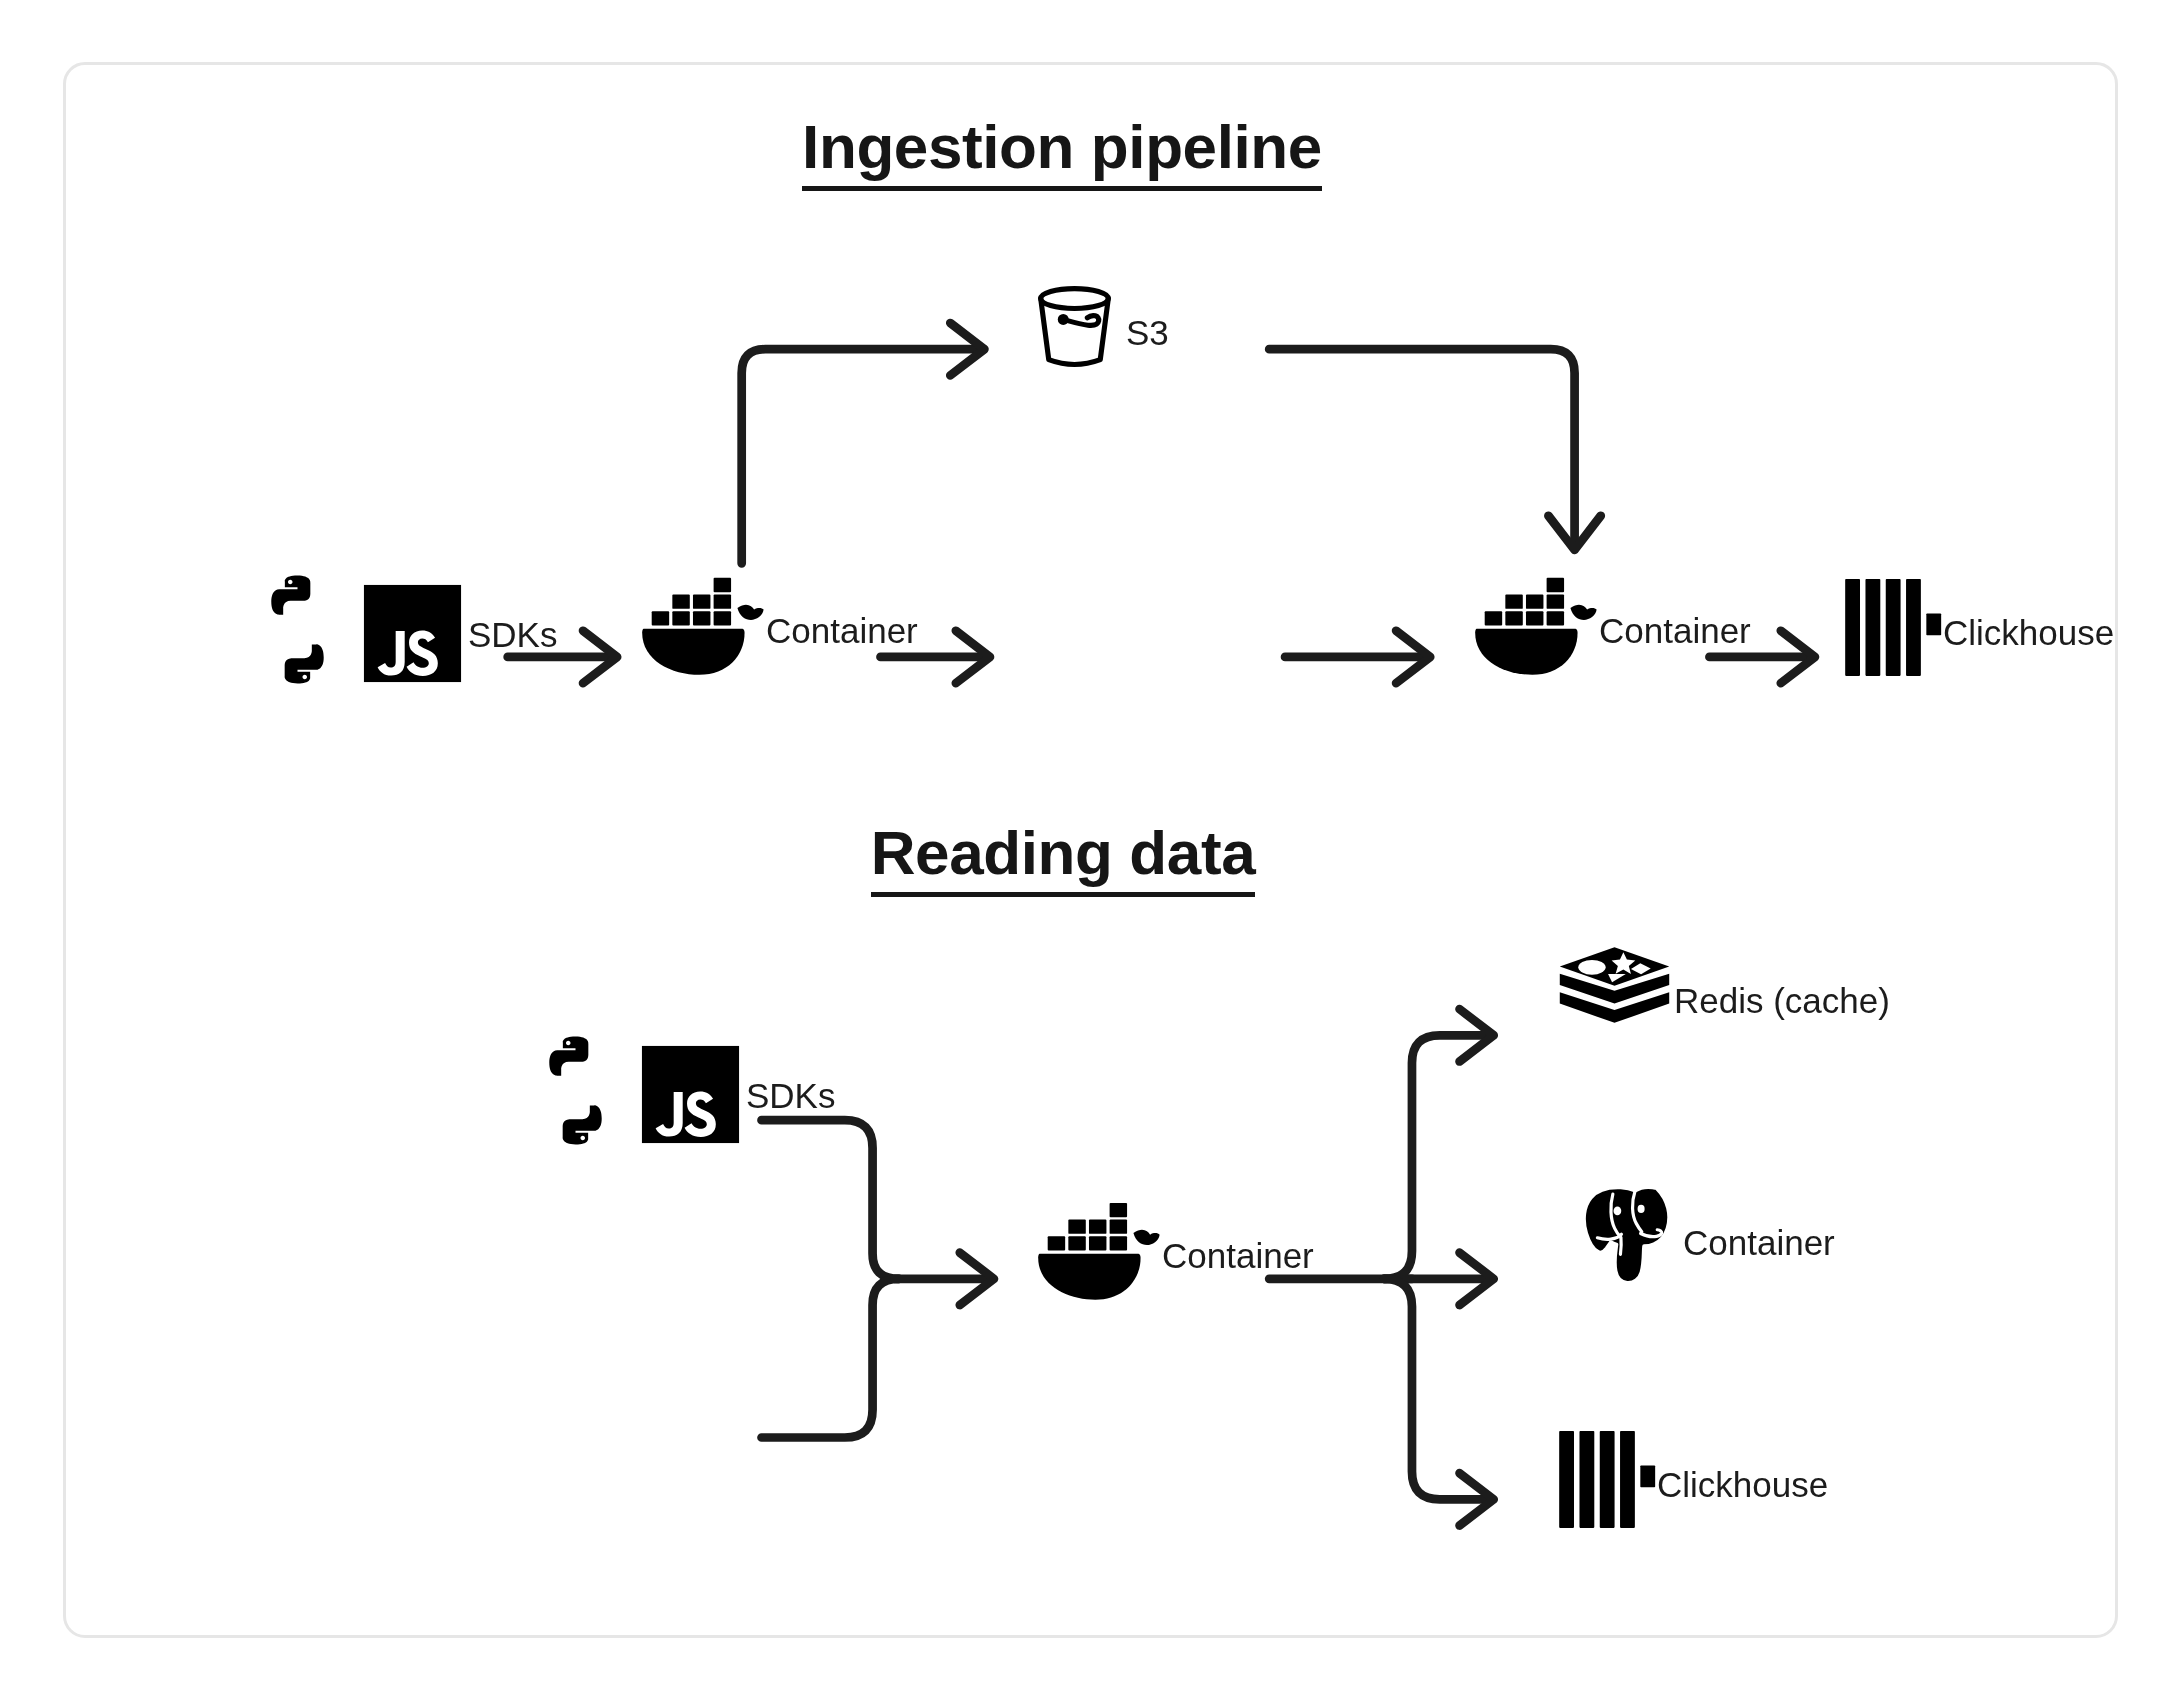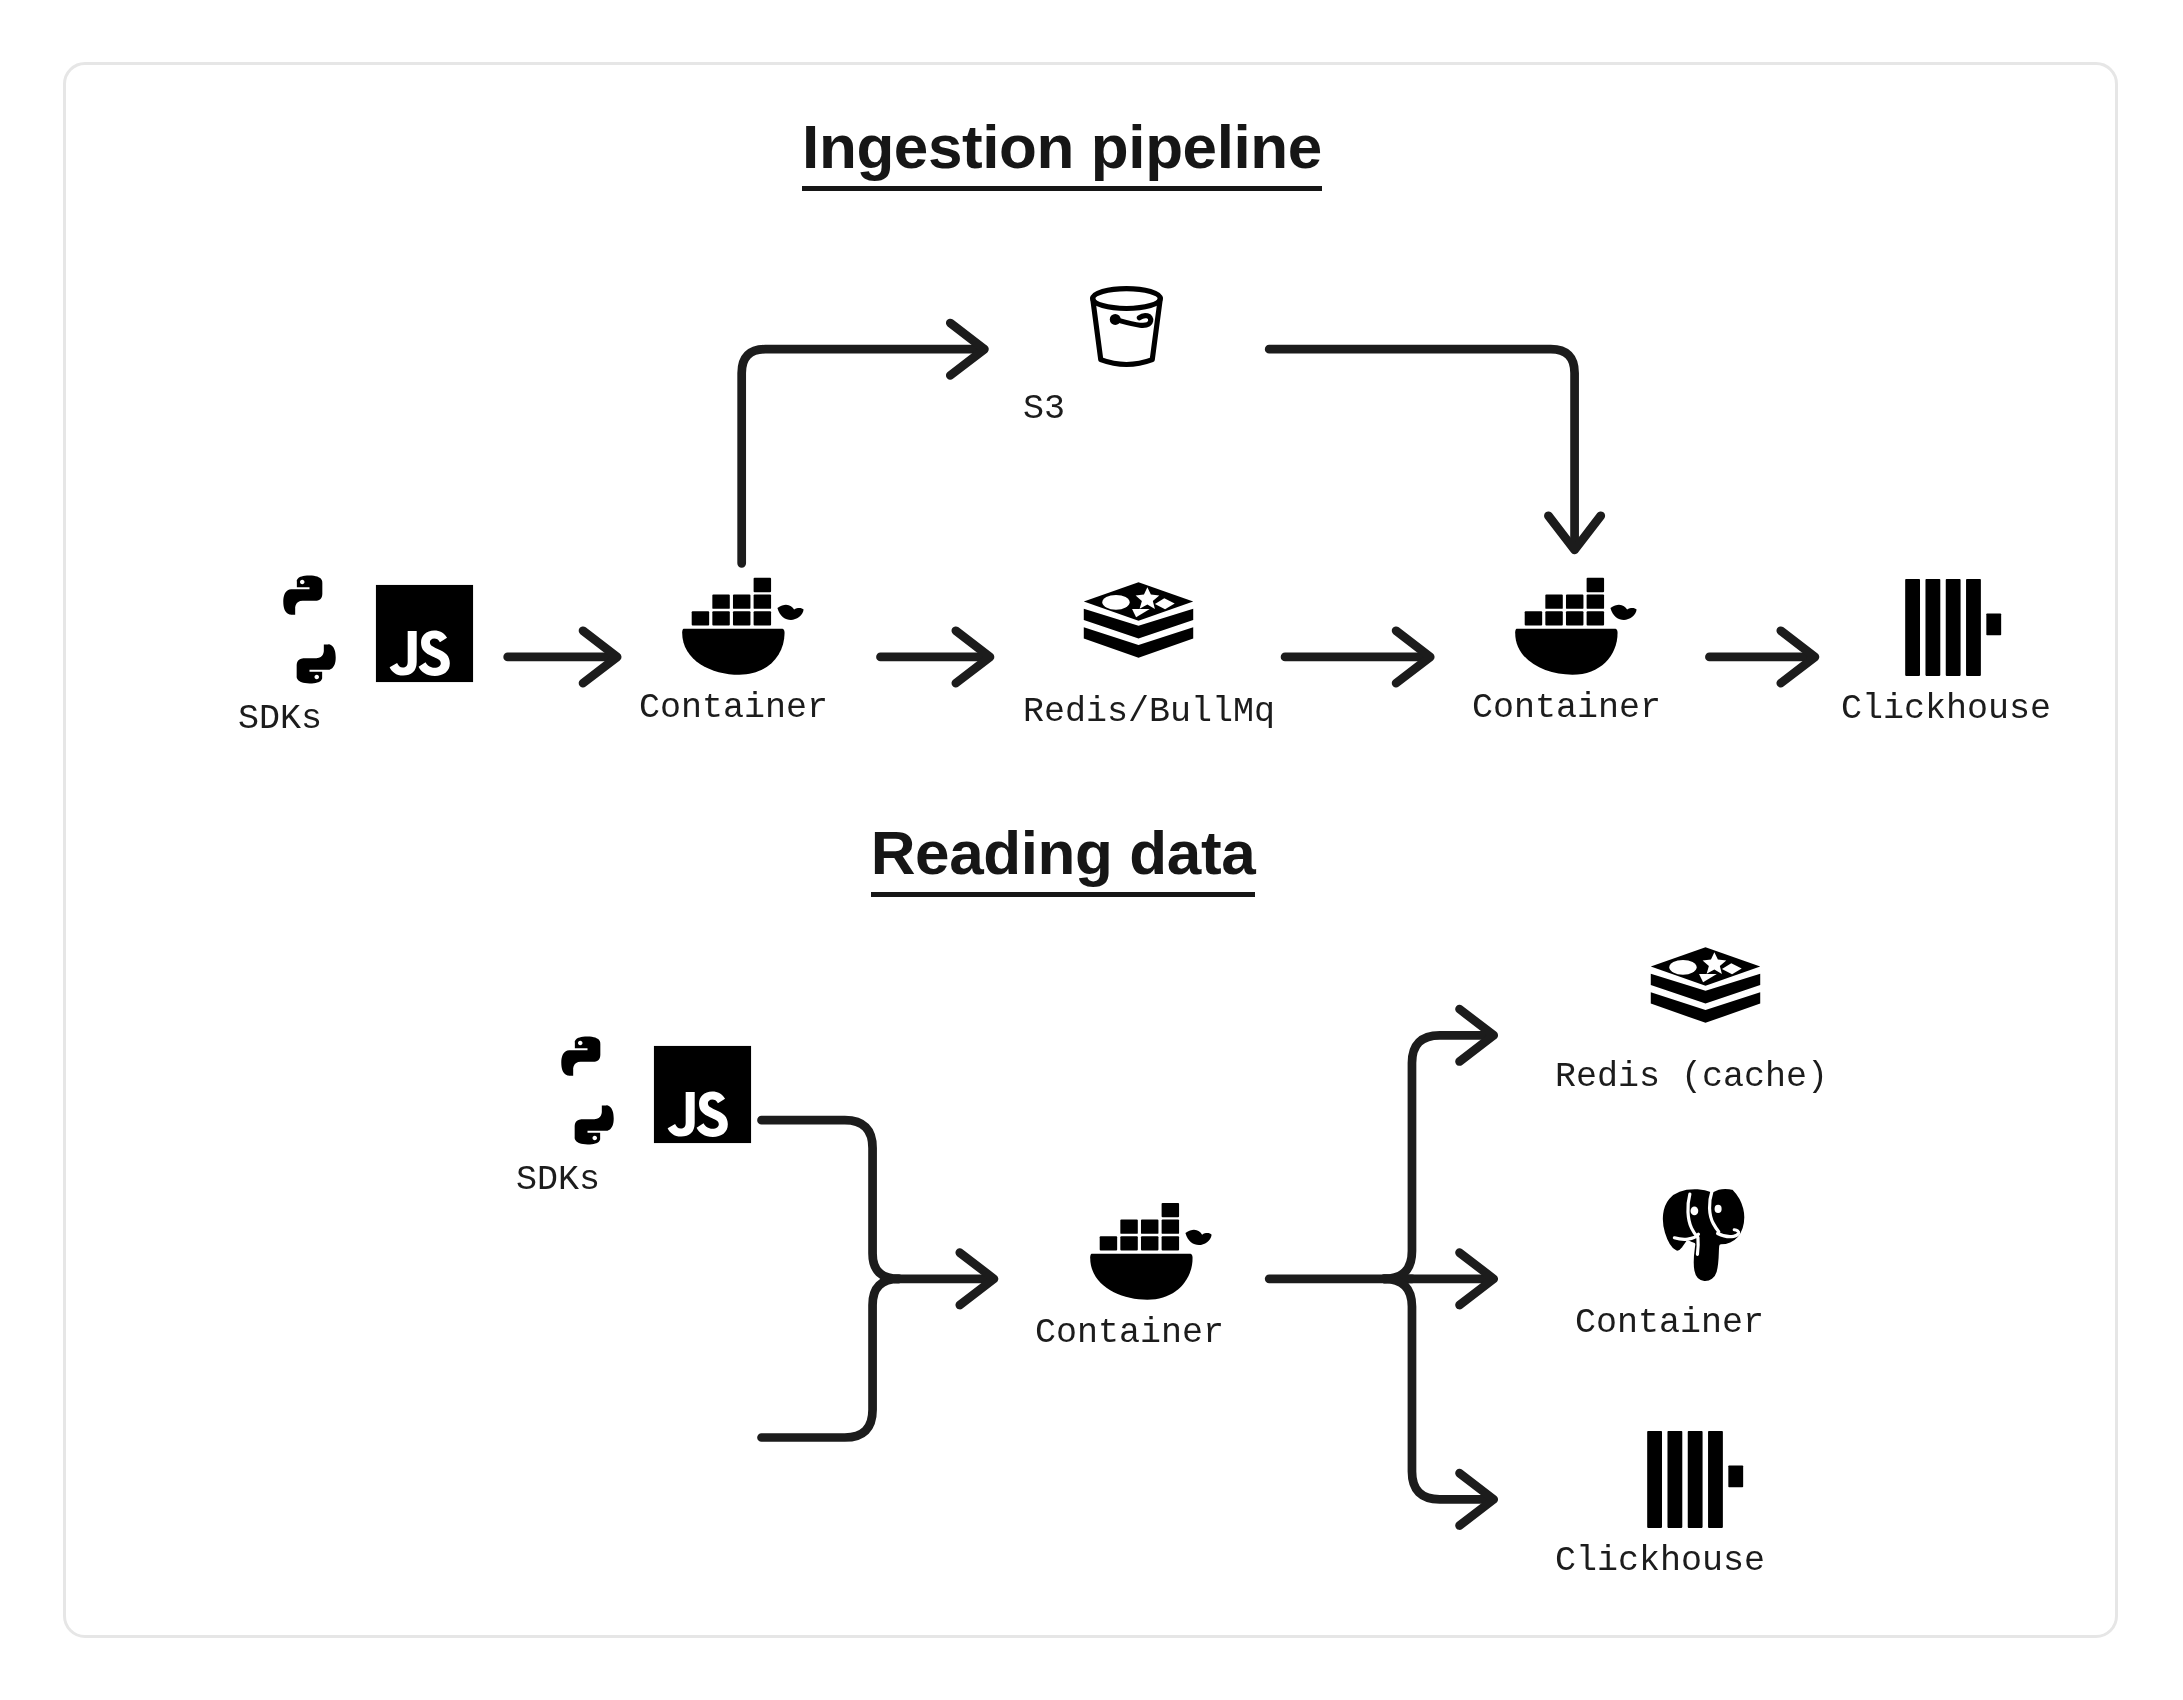--- a/index.html
+++ b/index.html
@@ -44,23 +44,22 @@
     font-size: 62px;
   }
   #title-reading {
     left: 2px; right: 0;
     top: 817px;
     font-size: 62px;
   }
   .node {
     position: absolute;
     display: flex;
-    flex-direction: column;
+    align-items: center;
     justify-content: flex-start;
-    font-family: Liberation Mono, monospace;
   }
   .node .glyph {
     display: flex;
     align-items: flex-end;
     justify-content: center;
   }
   .node .caption {
     margin-top: 11px;
     font-size: 35px;
     color: #1c1c1c;
@@ -202,38 +201,20 @@
           <ellipse cx="32" cy="14" rx="21" ry="6.2"></ellipse>
           <path d="M11 14 L16 52 Q32 58 48 52 L53 14"></path>
           <path d="M25 27 C36 30 46 33 47 28 C47.8 24.5 43 23.5 40 26"></path>
         </g>
         <circle cx="25" cy="27" r="3.4" fill="#000"></circle>
       </svg>
     </div>
     <div class="caption">S3</div>
   </div>
 
-  <div class="node" id="n-redis-bullmq" style="left:1023px; top:579px; width:230px;">
-    <div class="glyph">
-      <svg width="119" height="103" viewBox="0 0 72 64">
-        <g fill="#000">
-          <path d="M36 41 L2 30 v7 l34 12 34 -12 v-7 Z"></path>
-          <path d="M36 29 L2 18.5 v7 L36 37 l34 -11.5 v-7 Z"></path>
-          <path d="M36 2 L70 14 L36 26 L2 14 Z"></path>
-        </g>
-        <g fill="#fff">
-          <ellipse cx="22" cy="14.5" rx="8.5" ry="4.6"></ellipse>
-          <path d="M41.5 5.2 l2.2 4.5 l5.2 0.6 l-4 3.3 l1.3 5 l-4.7 -2.8 l-4.8 2.7 l1.4 -4.9 l-3.9 -3.4 l5.2 -0.5 Z"></path>
-          <path d="M52 12 L58.5 15.2 L52.5 18.8 L46.2 15.5 Z"></path>
-          <path d="M32 18.6 L43 18.6 L34.5 23.8 Z"></path>
-        </g>
-      </svg>
-    </div>
-    <div class="caption">Redis/BullMq</div>
-  </div>
 
   <div class="node" id="n-container-2" style="left:1472px; top:573px; width:206px;">
     <div class="glyph">
       <svg width="127" height="105" viewBox="0 0 80 66">
         <g fill="#000">
           <rect x="8" y="24" width="11" height="9" rx="0.6"></rect>
           <rect x="21" y="24" width="11" height="9" rx="0.6"></rect>
           <rect x="34" y="24" width="11" height="9" rx="0.6"></rect>
           <rect x="47" y="24" width="11" height="9" rx="0.6"></rect>
           <rect x="21" y="13.5" width="11" height="9" rx="0.6"></rect>

